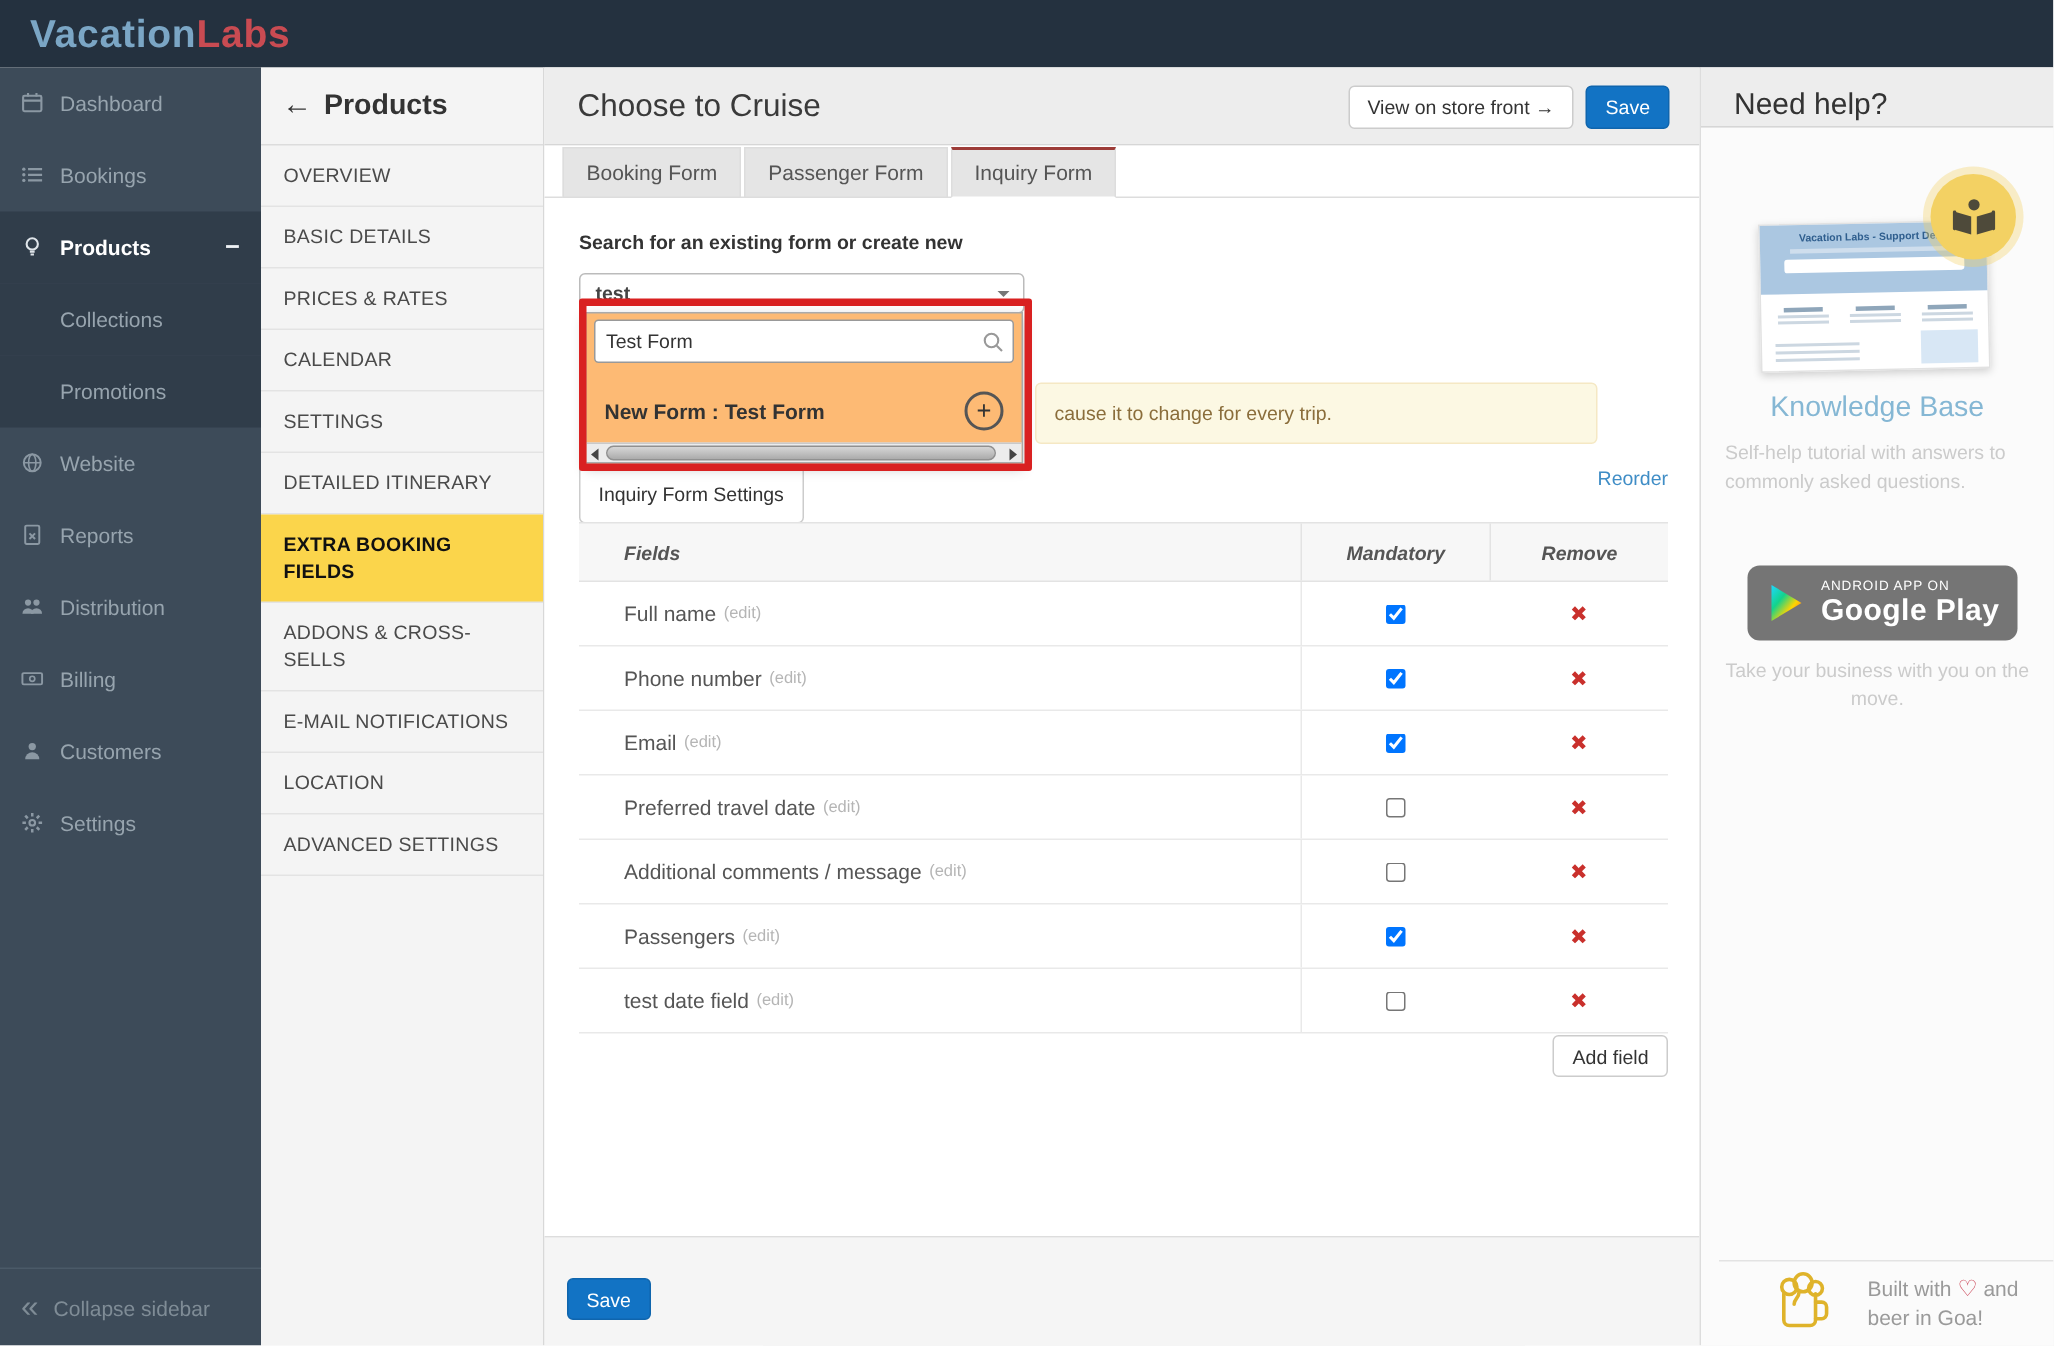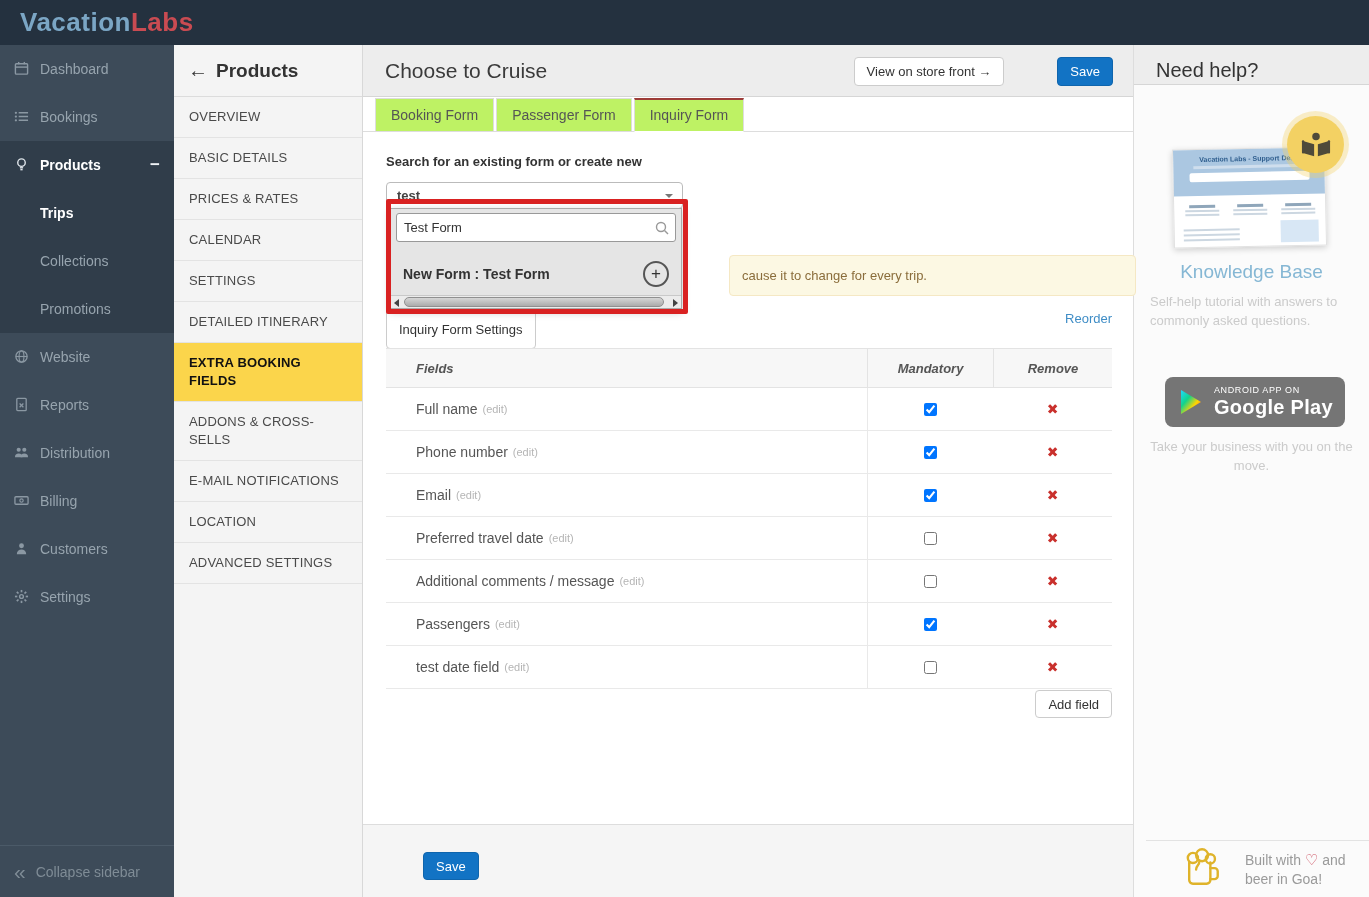--- a/index.html
+++ b/index.html
@@ -31,46 +31,46 @@
   .pm-item { padding: 11px 15px; font-size: 13px; color: #4a4a4a; border-bottom: 1px solid #e3e3e3; line-height: 18px; cursor: pointer; letter-spacing: .2px; }
   .pm-item.active { background: #fbd54b; color: #111; font-weight: bold; }
 
   
   .main { position: absolute; top: 45px; left: 363px; width: 770px; height: 852px; background: #f5f5f5; }
   .main-header { position: absolute; top: 0; left: 0; width: 770px; height: 52px; background: #ededed; border-bottom: 1px solid #d6d6d6; }
   .main-header h1 { position: absolute; left: 22px; top: 0; line-height: 51px; font-size: 21px; font-weight: 400; color: #3a3a3a; }
   .header-actions { position: absolute; right: 20px; top: 12px; display: flex; gap: 8px; }
   .btn { font-size: 13px; border-radius: 4px; padding: 0 12px; height: 29px; cursor: pointer; font-family: inherit; }
   .btn-default { background: #fff; border: 1px solid #ccc; color: #333; }
-  .btn-primary { background: #1273c4; border: 1px solid #0f65ad; color: #fff; margin-left: 45px; }
+  .btn-primary { background: #1273c4; border: 1px solid #0f65ad; color: #fff; }
 
   .panel { position: absolute; top: 52px; left: 0; width: 770px; height: 728px; background: #fff; border-bottom: 1px solid #ddd; }
   .tabs { position: absolute; top: 0; left: 0; width: 770px; height: 35px; border-bottom: 1px solid #ddd; padding-left: 12px; display: flex; align-items: flex-end; }
-  .tab { background: #bef264; border: 1px solid #ddd; padding: 8px 15px; font-size: 14px; color: #555; margin-bottom: -1px; cursor: pointer; }
+  .tab { background: #e5e5e5; border: 1px solid #ddd; padding: 8px 15px; font-size: 14px; color: #555; margin-bottom: -1px; cursor: pointer; }
   .tab + .tab { margin-left: 2px; }
   .tab.active { border-top: 2px solid #9d3c38; border-bottom-color: #fff; padding-top: 7px; }
 
   .form-label { position: absolute; left: 23px; top: 57px; font-size: 13px; font-weight: bold; color: #333; }
   .select { position: absolute; left: 23px; top: 85px; width: 297px; height: 27px; background: #fff; border: 1px solid #bbb; border-radius: 4px; font-size: 13px; color: #444; line-height: 25px; padding: 0 10px; z-index: 5; cursor: pointer; font-weight: bold; }
   .caret { position: absolute; right: 9px; top: 11px; width: 0; height: 0; border: 4px solid transparent; border-top-color: #777; border-bottom: 0; }
 
-  .dropdown { position: absolute; left: 27px; top: 111px; width: 292px; height: 101px; background: #e5e5e5; border: 1px solid #aaa; box-shadow: 0 3px 8px rgba(0,0,0,.25); z-index: 20; }
+  .dropdown { position: absolute; left: 27px; top: 111px; width: 292px; height: 101px; background: #fdba74; border: 1px solid #aaa; box-shadow: 0 3px 8px rgba(0,0,0,.25); z-index: 20; }
   .search-wrap { position: absolute; left: 5px; top: 4px; right: 5px; height: 29px; }
   .search-wrap input { width: 100%; height: 29px; border: 1px solid #999; border-radius: 3px; padding: 0 26px 0 7px; font-size: 13px; color: #333; font-family: inherit; }
   .search-wrap svg { position: absolute; right: 7px; top: 8px; }
   .option { position: absolute; left: 0; top: 44px; right: 0; height: 42px; display: flex; align-items: center; padding: 0 12px; font-size: 14px; font-weight: bold; color: #333; cursor: pointer; }
   .plus { margin-left: auto; width: 26px; height: 26px; border: 2px solid #555; border-radius: 50%; text-align: center; line-height: 22px; font-size: 17px; font-weight: normal; color: #333; cursor: pointer; }
   .hscroll { position: absolute; left: 0; right: 0; bottom: 0; height: 13px; background: #ececec; border-top: 1px solid #c9c9c9; cursor: pointer; }
   .hthumb { position: absolute; left: 13px; right: 17px; top: 1px; height: 10px; background: linear-gradient(#d6d6d6, #ababab); border: 1px solid #909090; border-radius: 5px; }
   .harrow-l { position: absolute; left: 3px; top: 3px; width: 0; height: 0; border-top: 4px solid transparent; border-bottom: 4px solid transparent; border-right: 5px solid #444; }
   .harrow-r { position: absolute; right: 3px; top: 3px; width: 0; height: 0; border-top: 4px solid transparent; border-bottom: 4px solid transparent; border-left: 5px solid #444; }
 
   .red-box { position: absolute; left: 23px; top: 102px; width: 302px; height: 115px; border: 5px solid #d92121; border-radius: 2px; z-index: 30; pointer-events: none; }
 
-  .alert { position: absolute; left: 327px; top: 158px; width: 407px; height: 41px; background: #fcf8e3; border: 1px solid #f5e8c4; border-radius: 4px; color: #8a6d3b; font-size: 13px; line-height: 39px; padding: 0 12px; z-index: 1; margin-left: 39px; }
+  .alert { position: absolute; left: 327px; top: 158px; width: 375px; height: 41px; background: #fcf8e3; border: 1px solid #f5e8c4; border-radius: 4px; color: #8a6d3b; font-size: 13px; line-height: 39px; padding: 0 12px; z-index: 1; }
 
   .settings-btn { position: absolute; left: 23px; top: 212px; height: 40px; }
   .reorder { position: absolute; right: 21px; top: 214px; color: #3f8dc6; font-size: 13px; cursor: pointer; text-decoration: none; }
 
   .table { position: absolute; left: 23px; top: 251px; width: 726px; }
   .thead { display: flex; height: 40px; background: #f7f7f7; border-top: 1px solid #e3e3e3; border-bottom: 1px solid #e3e3e3; font-size: 13px; font-weight: bold; color: #555; font-style: italic; }
   .th, .td { display: flex; align-items: center; }
   .th-fields, .td-fields { width: 481px; padding-left: 30px; }
   .th-mand, .td-mand { width: 126px; justify-content: center; border-left: 1px solid #e3e3e3; }
   .th-rem { width: 119px; justify-content: center; border-left: 1px solid #e3e3e3; }
@@ -151,23 +151,20 @@
             <svg viewBox="0 0 16 16" width="15" height="15">
               <circle cx="8" cy="6" r="4" fill="none" stroke="currentColor" stroke-width="1.5"></circle>
               <line x1="6.3" y1="11.5" x2="9.7" y2="11.5" stroke="currentColor" stroke-width="1.5"></line>
               <line x1="6.8" y1="13.5" x2="9.2" y2="13.5" stroke="currentColor" stroke-width="1.5"></line>
             </svg>
           </span>
           <span>Products</span>
           <span class="spacer"></span>
           <span class="minus">−</span>
         </div>
-        <div class="nav-item dark sub bold">
-          <span>Trips</span>
-        </div>
         <div class="nav-item dark sub">
           <span>Collections</span>
         </div>
         <div class="nav-item dark sub">
           <span>Promotions</span>
         </div>
         <div class="nav-item">
           <span class="nicon">
             <svg viewBox="0 0 16 16" width="15" height="15">
               <circle cx="8" cy="8" r="6" fill="none" stroke="currentColor" stroke-width="1.4"></circle>

